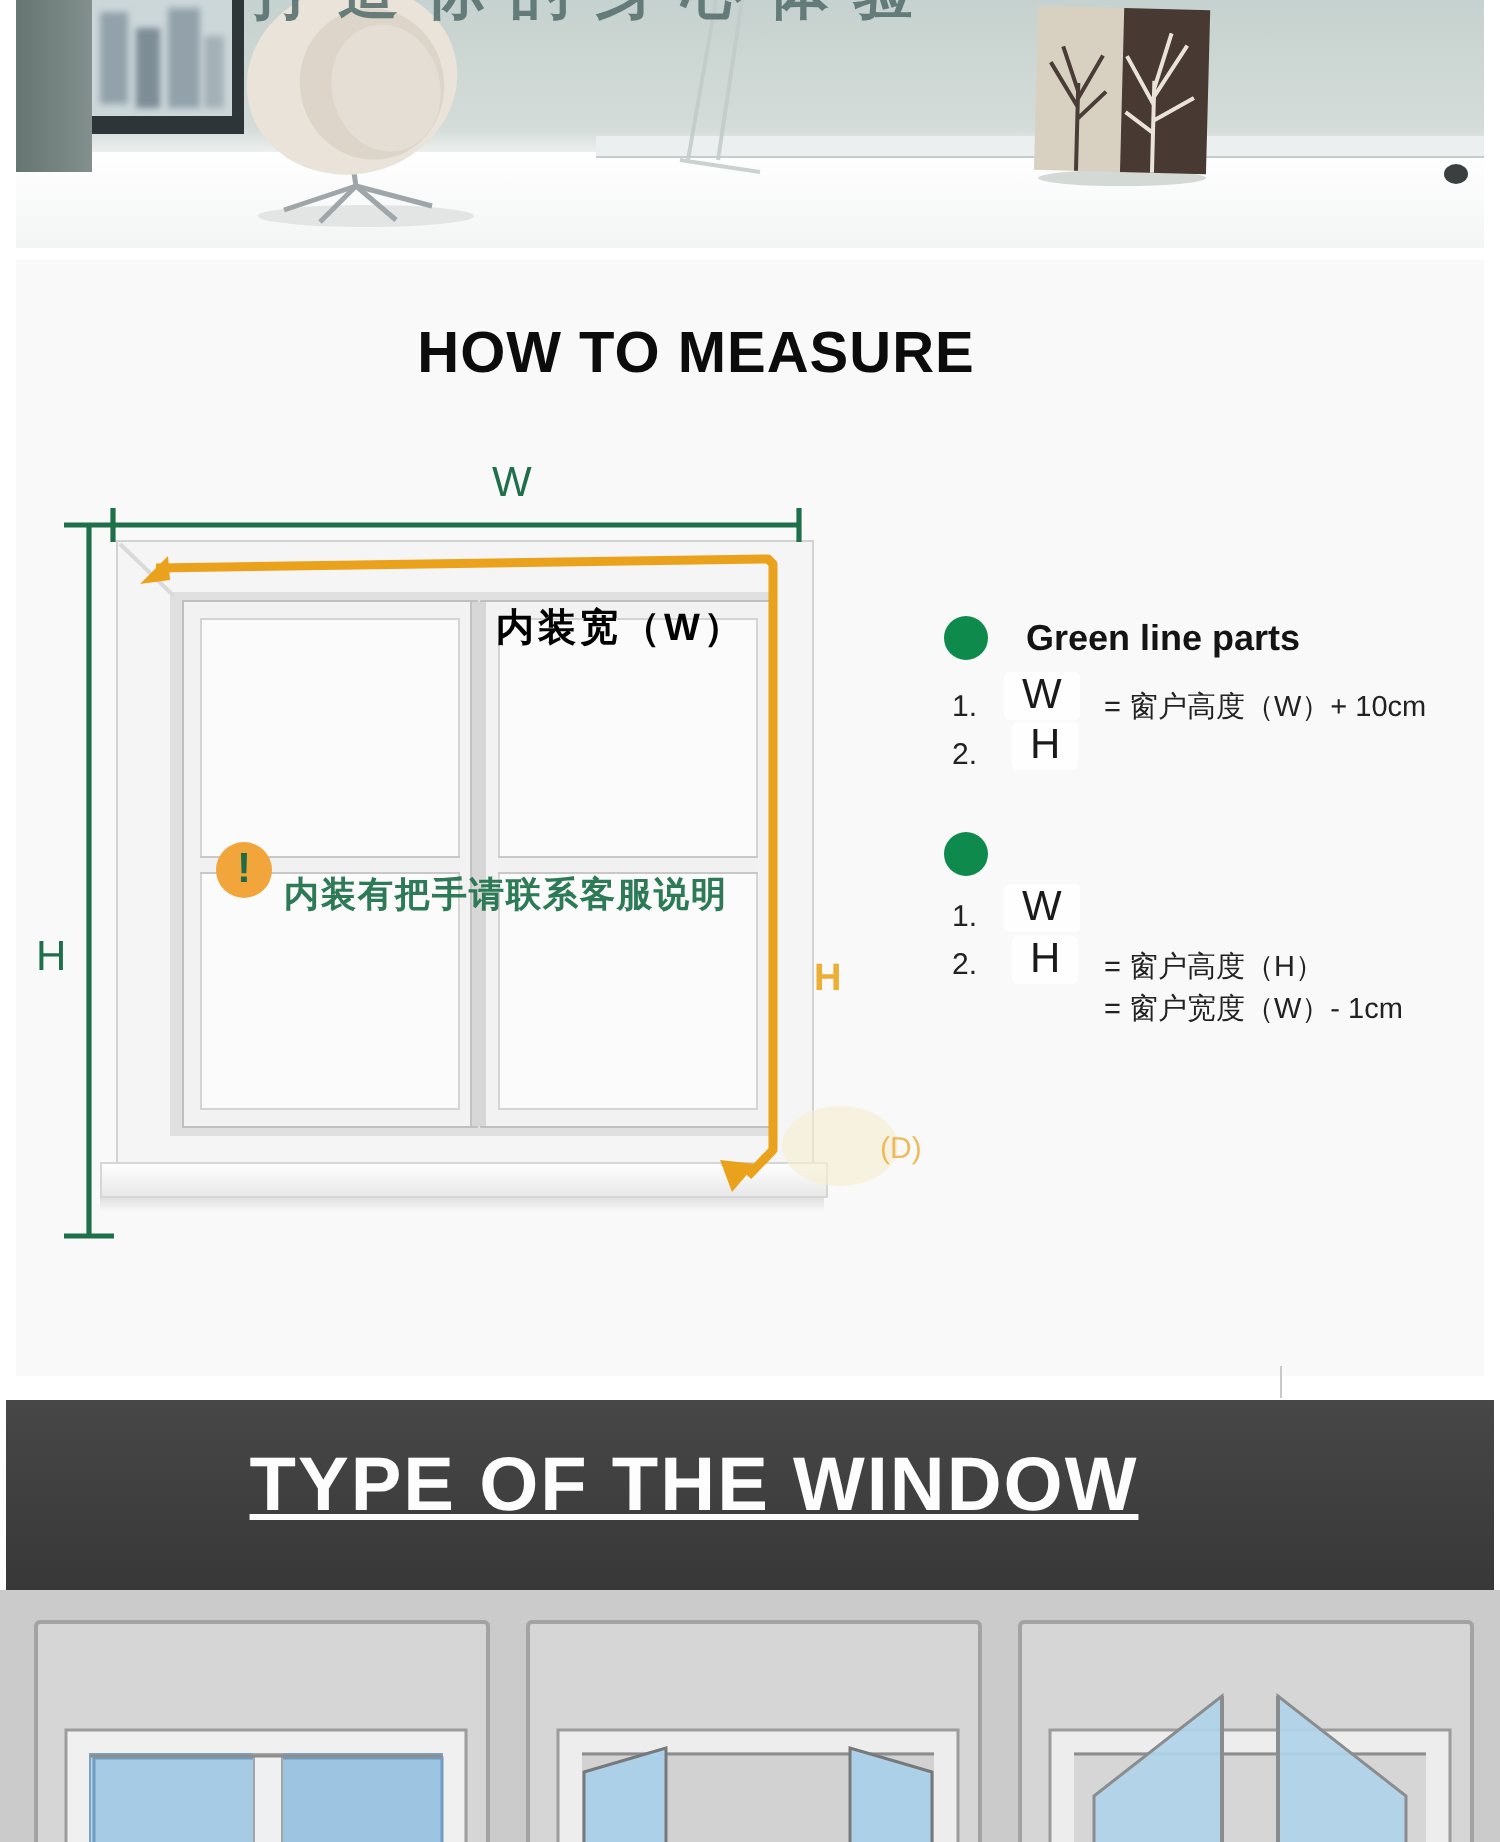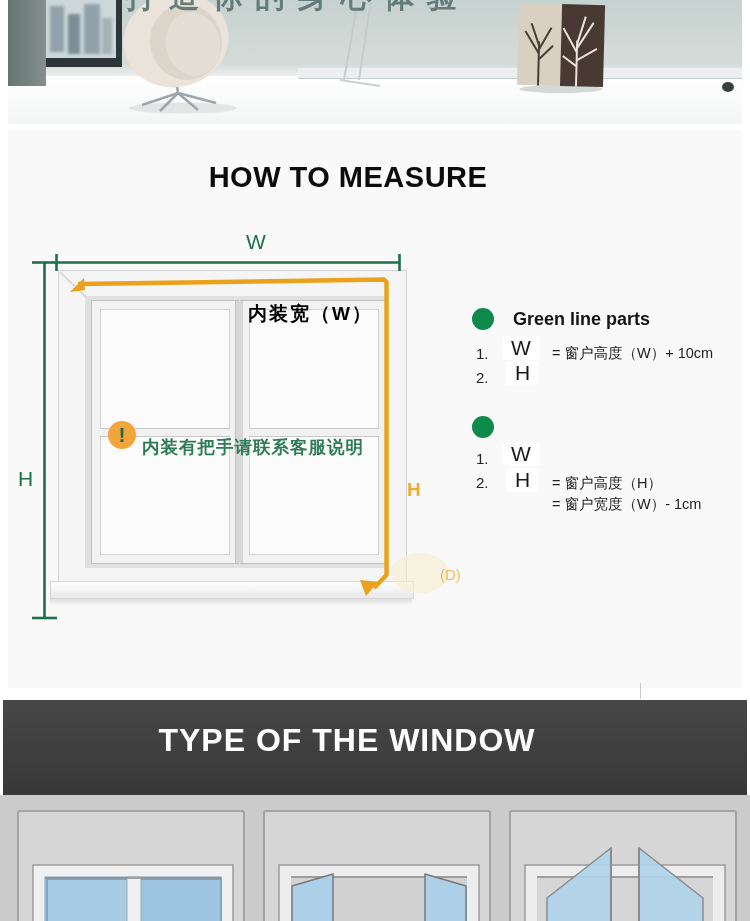--- a/index.html
+++ b/index.html
@@ -54,22 +54,22 @@
   .lg-num{font-size:15px;color:#222;}
   .lg-sym{font-size:21px;font-weight:500;color:#1a1a1a;background:rgba(255,255,255,.85);
           padding:0 9px;border-radius:3px;}
   .lg-for{font-size:14.5px;color:#222;}
 
   .artifact-line{left:640px;top:683px;width:1px;height:16px;background:#c9c9c9;}
 
   
   .type-banner{left:3px;top:700px;width:744px;height:95px;
                background:linear-gradient(180deg,#474747,#383838);}
-  .t-title{left:0;top:22px;width:688px;text-align:center;color:#fdfdfd;font-size:32px;
-           font-weight:800;letter-spacing:1px;}
+  .t-title{left:0;top:22px;width:688px;text-align:center;color:#fdfdfd;font-size:38px;
+           font-weight:800;letter-spacing:1px;text-decoration:underline;}
   .t-sub{left:0;top:67px;width:744px;text-align:center;color:#8d8d8d;font-size:9px;
          letter-spacing:2.5px;font-weight:600;}
 
   
   .types{left:0;top:795px;width:750px;height:126px;background:#cbcbcb;}
   .type-panel{top:15px;width:228px;height:120px;background:#d6d6d6;border:2px solid #a3a3a3;
               border-radius:3px;box-sizing:border-box;overflow:hidden;}
   .tp-1{left:17px;} .tp-2{left:263px;} .tp-3{left:509px;}
   .tp-svg{position:absolute;left:0;top:0;}
 </style>

